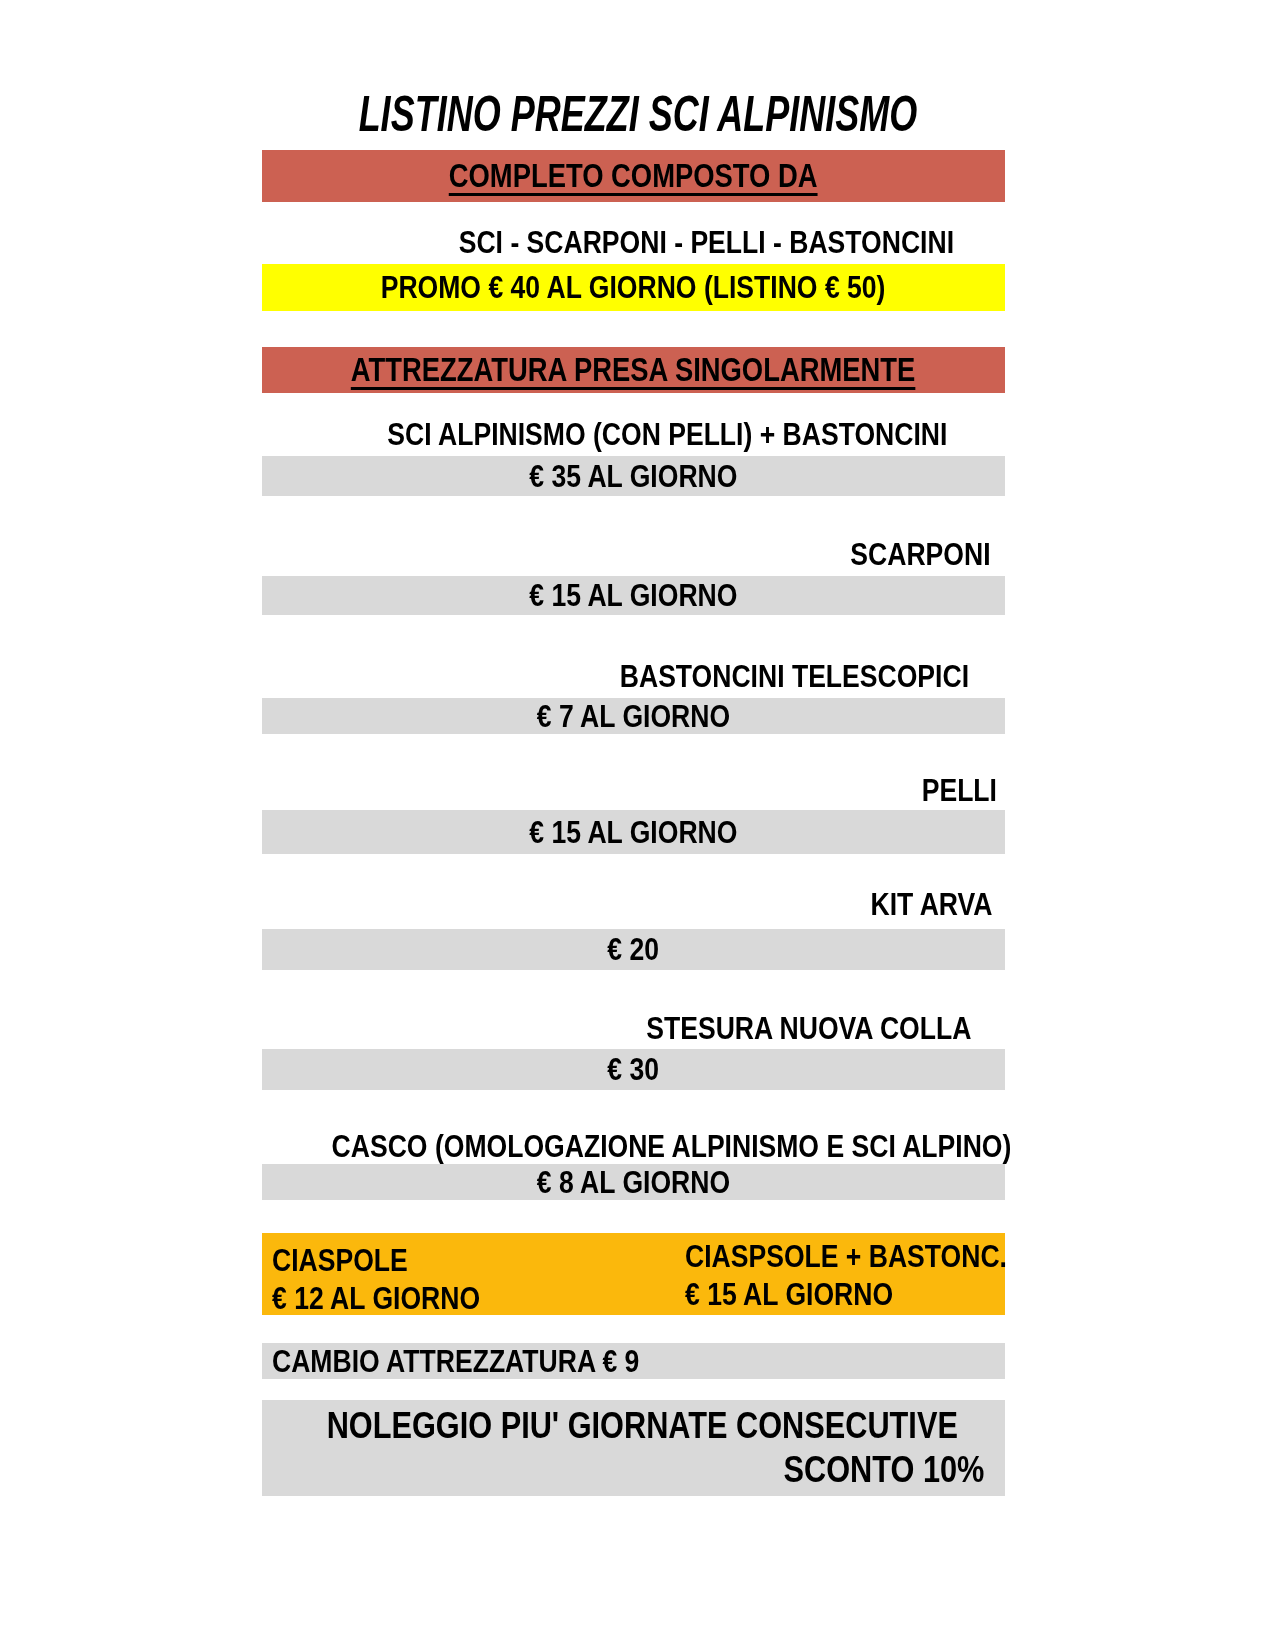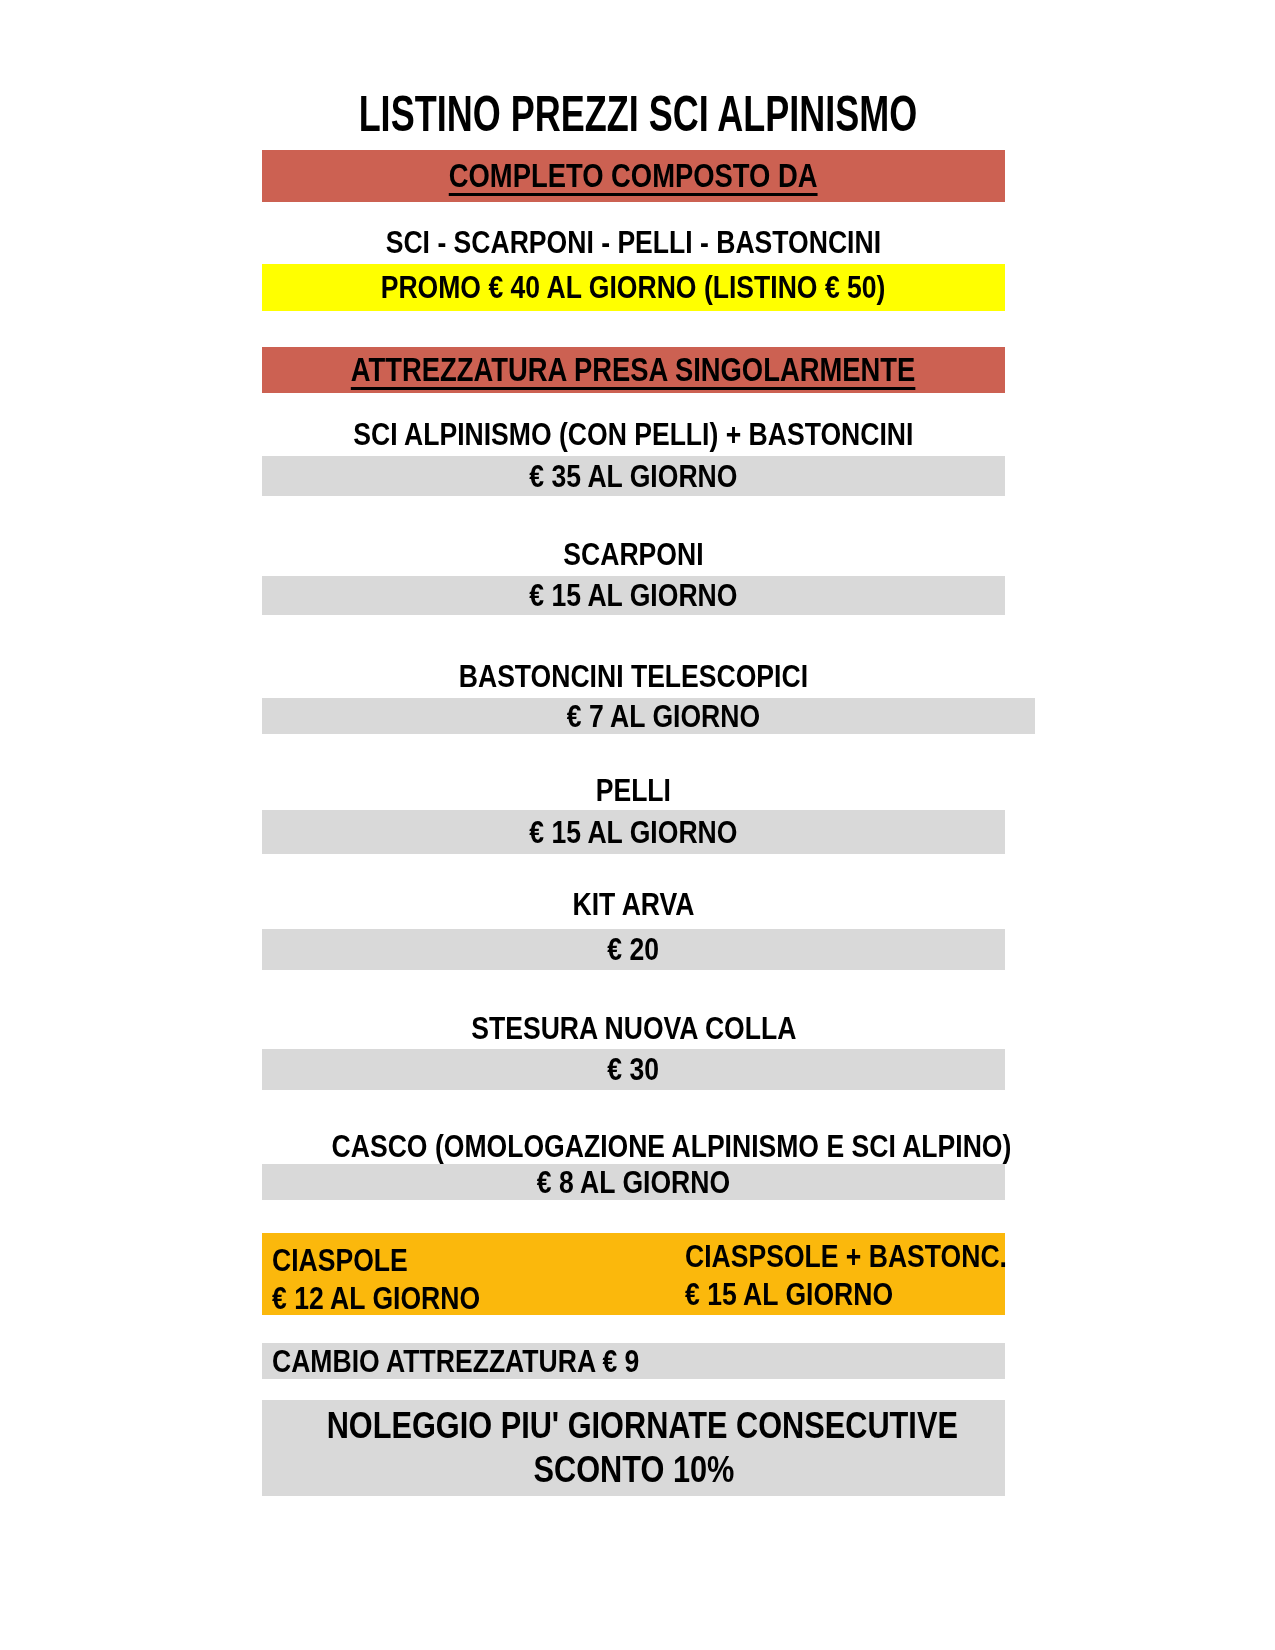--- a/index.html
+++ b/index.html
@@ -3,48 +3,48 @@
 <meta charset="utf-8">
 <style>
   html,body { margin:0; padding:0; background:#ffffff; }
   .page {
     position:relative; width:1275px; height:1650px; background:#ffffff;
     font-family:"Liberation Sans", sans-serif; font-weight:700; color:#000;
     overflow:hidden;
   }
   .title {
     position:absolute; top:52px; left:0; width:1275px;
-    text-align:center; font-size:50px; line-height:56px;
+    text-align:center; font-size:50px; line-height:56px;font-style:italic;
   }
   .bar {
     position:absolute; left:262px; width:743px;
     display:flex; align-items:center; justify-content:center;
     overflow:visible;
   }
   .bar.red    { background:var(--red); }
   .bar.yellow { background:var(--yellow); }
   .bar.gray   { background:var(--gray); }
   .bar.orange { background:var(--orange); }
   .bar.green  { background:var(--green); left:146px; width:956px; }
   .line {
     position:absolute; left:262px; width:743px;
-    text-align:center; font-size:32px; line-height:36px;text-decoration:underline;
+    text-align:right; font-size:32px; line-height:36px;text-decoration:underline;
   }
   .fs-item   { font-size:32px; }
   .fs-header { font-size:33px; }
   .fs-big    { font-size:37px; line-height:44px; }
   .fs-foot   { font-size:25px; }
   .cond       { display:inline-block; transform:scaleX(0.83); transform-origin:50% 50%; white-space:nowrap; }
   .cond-l     { transform-origin:0 50%; }
   .cond-title { display:inline-block; transform:scaleX(0.72); transform-origin:50% 50%; white-space:nowrap; }
   .cond-sm    { display:inline-block; transform:scaleX(0.88); transform-origin:0 50%; white-space:nowrap; }
   .u { text-decoration:underline; text-decoration-thickness:3px; text-underline-offset:6px; }
   .ocol { position:absolute; top:0; white-space:nowrap; }
   .ocol .oline { height:38px; display:flex; align-items:center; }
-  .noleggio-inner { text-align:center; width:100%; }
+  .noleggio-inner { text-align:right; width:100%; }
   .cambio-inner { width:100%; padding-left:10px; }
   .green-text { position:absolute; top:0; height:100%; display:flex; align-items:center; }
 </style>
 </head>
 <body>
 
 <div class="page">
 
   <h1 class="title"><span class="cond-title">LISTINO PREZZI SCI ALPINISMO</span></h1>
 
@@ -66,21 +66,21 @@
   <div class="bar gray fs-item" style="top:456px;height:40px;">
       <span class="cond">€ 35 AL GIORNO</span>
     </div>
 
   <div class="line" style="top:536px;"><span class="cond">SCARPONI</span></div>
   <div class="bar gray fs-item" style="top:576px;height:39px;">
       <span class="cond">€ 15 AL GIORNO</span>
     </div>
 
   <div class="line" style="top:658px;"><span class="cond">BASTONCINI TELESCOPICI</span></div>
-  <div class="bar gray fs-item" style="top:698px;height:36px;padding-left:30px;">
+  <div class="bar gray fs-item" style="top:698px;height:36px;">
       <span class="cond">€ 7 AL GIORNO</span>
     </div>
 
   <div class="line" style="top:772px;"><span class="cond">PELLI</span></div>
   <div class="bar gray fs-item" style="top:810px;height:44px;">
       <span class="cond">€ 15 AL GIORNO</span>
     </div>
 
   <div class="line" style="top:886px;"><span class="cond">KIT ARVA</span></div>
   <div class="bar gray fs-item" style="top:929px;height:41px;">

